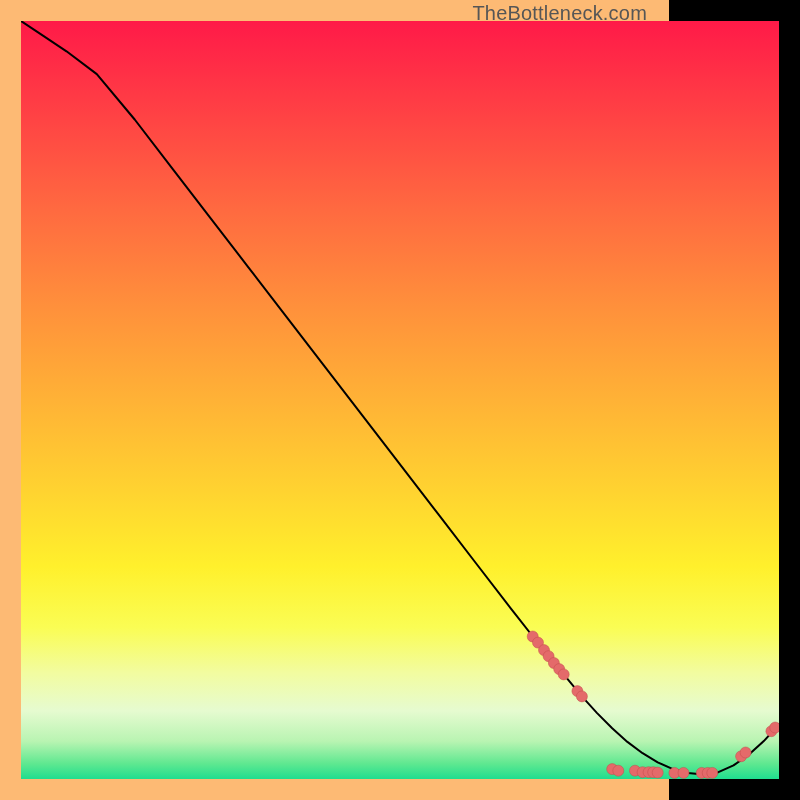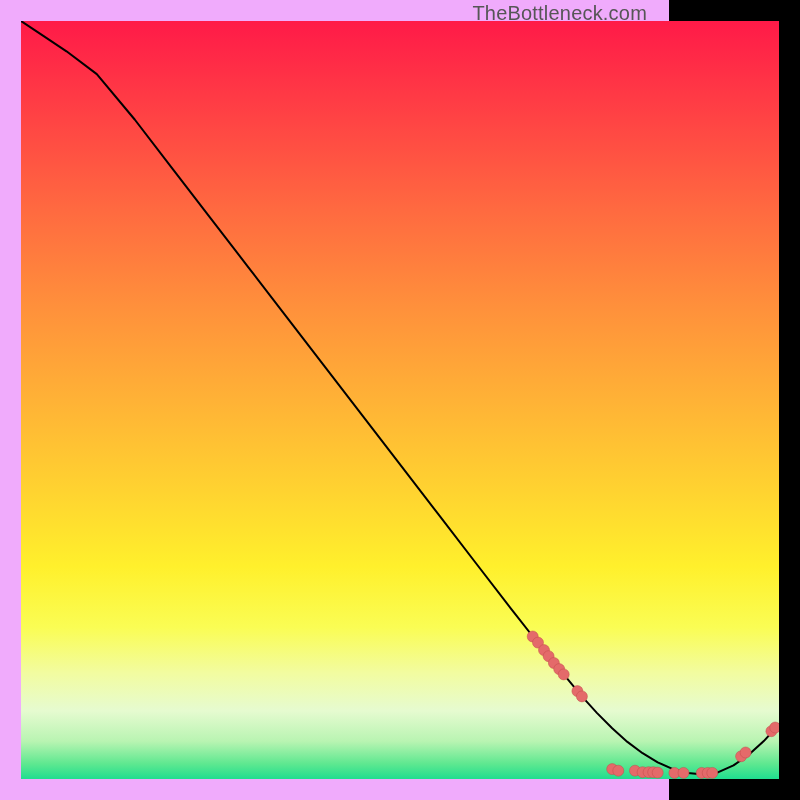--- a/index.html
+++ b/index.html
@@ -8,21 +8,21 @@
     width: 800px;
     height: 800px;
     background: #000;
     overflow: hidden;
     font-family: Arial, Helvetica, sans-serif;
   }
   .frame {
     position: relative;
     width: 669px;
     height: 800px;
-    background: #f0abfc;
+    background: #fdba74;
   }
   .plot {
     position: absolute;
     left: 21px;
     top: 21px;
     width: 758px;
     height: 758px;
     
     background: linear-gradient(
       to bottom,

